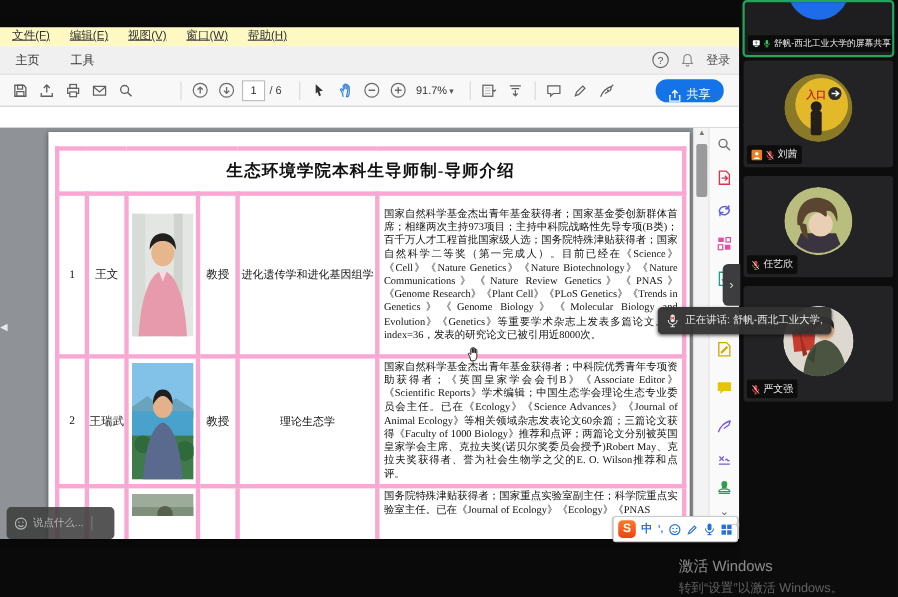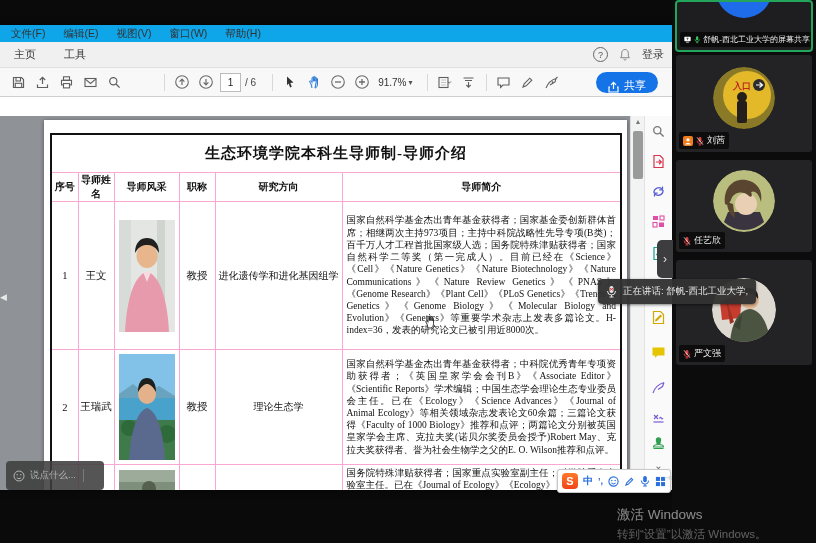--- a/index.html
+++ b/index.html
@@ -4,21 +4,21 @@
 <style>
   html,body{margin:0;padding:0;background:#000;}
   .screen{position:relative;width:816px;height:543px;background:#0a0a0a;overflow:hidden;
           font-family:"Liberation Sans","DejaVu Sans",sans-serif;-webkit-font-smoothing:antialiased;}
 
   
   .acrobat{position:absolute;left:0;top:25px;width:672px;height:465px;background:#fff;
            box-shadow:0 0 6px rgba(0,0,0,.6);}
   .titlebar{height:20px;background:#f4f4f4;border-bottom:1px solid #e3e3e3;display:flex;align-items:center;
             gap:6px;padding:0 7px;font-size:10.5px;color:#222;}
-  .menubar{height:17px;background:#0ea5e9;display:flex;align-items:center;font-size:10.5px;color:#333;padding:0 2px;}
+  .menubar{height:17px;background:#fef9c3;display:flex;font-size:10.5px;color:#333;padding:0 2px;text-decoration:underline;}
   .menubar .mi{padding:0 9px;cursor:default;}
   .tabbar{height:25px;background:#f0f0f0;display:flex;align-items:stretch;position:relative;
           border-bottom:1px solid #e0e0e0;}
   .tab{display:flex;align-items:center;padding:0 14px;font-size:11px;color:#333;}
   .tab.doc{background:#fff;border-left:1px solid #d8d8d8;border-right:1px solid #d8d8d8;margin-left:28px;
            width:118px;justify-content:space-between;gap:8px;}
   .tab .x{color:#777;font-size:11px;}
   .tabbar-right{position:absolute;right:8px;top:0;height:100%;display:flex;align-items:center;gap:11px;
                 font-size:11px;color:#444;}
   .helpcircle{width:13px;height:13px;border:1px solid #666;border-radius:50%;font-size:9px;display:flex;
@@ -35,21 +35,21 @@
   .sharebtn{margin-left:auto;margin-right:8px;height:21px;background:#1473e6;border-radius:11px;color:#fff;
             font-size:11px;display:flex;align-items:flex-end;gap:5px;padding:0 12px;}
   .docarea{position:absolute;left:0;top:91px;width:672px;height:374px;background:#8f9296;overflow:hidden;}
   .page{position:absolute;left:44px;top:4px;width:583px;height:380px;background:#fff;
         box-shadow:0 1px 4px rgba(0,0,0,.45);}
   .navcollapse{position:absolute;left:0;top:176px;color:#e8e8e8;font-size:9px;}
 
   
   table.doc{border-collapse:collapse;margin:13px 0 0 6px;width:570px;table-layout:fixed;
             font-family:"Liberation Serif","DejaVu Serif",serif;color:#111;}
-  table.doc td{border:1px solid #f9a8d4;text-align:center;vertical-align:middle;padding:0;overflow:hidden;}
+  table.doc td{border:4px solid #f9a8d4;text-align:center;vertical-align:middle;padding:0;overflow:hidden;}
   table.doc{border:2px solid #111;}
   .t-title{font-size:15px;font-weight:bold;letter-spacing:1px;height:37px;}
   .t-head td{font-size:10px;font-weight:bold;height:26px;}
   .cell-no,.cell-name,.cell-rank{font-size:10.5px;}
   .cell-field{font-size:10px;}
   .bio{height:100%;overflow:hidden;font-size:9.5px;line-height:12.2px;text-align:justify;
        padding:2px 4px;box-sizing:border-box;text-justify:inter-character;}
   .photo{display:block;margin:0 auto;}
 
   
@@ -254,28 +254,20 @@
               <col style="width:36px">
               <col style="width:65px">
               <col style="width:36px">
               <col style="width:127px">
               <col style="width:279px">
             </colgroup>
           <tbody>
               <tr>
                 <td colspan="6" class="t-title">生态环境学院本科生导师制-导师介绍</td>
               </tr>
-          <tr class="t-head">
-            <td>序号</td>
-            <td>导师姓名</td>
-            <td>导师风采</td>
-            <td>职称</td>
-            <td>研究方向</td>
-            <td>导师简介</td>
-          </tr>
           <tr style="height:148px;">
             <td class="cell-no">1</td>
             <td class="cell-name">王文</td>
             <td>
               <svg class="photo" width="56" height="112" viewBox="0 0 56 112">
                 <rect width="56" height="112" fill="#e3e6e2"></rect>
                 <rect x="38" y="0" width="8" height="112" fill="#cfd4cf"></rect>
                 <rect x="0" y="0" width="12" height="112" fill="#d8dcd8"></rect>
                 <path d="M6,112 C8,74 17,54 28,52 C39,54 48,74 50,112 Z" fill="#e79aab"></path>
                 <path d="M24,52 h8 l-4,10 Z" fill="#f6dce2"></path>

